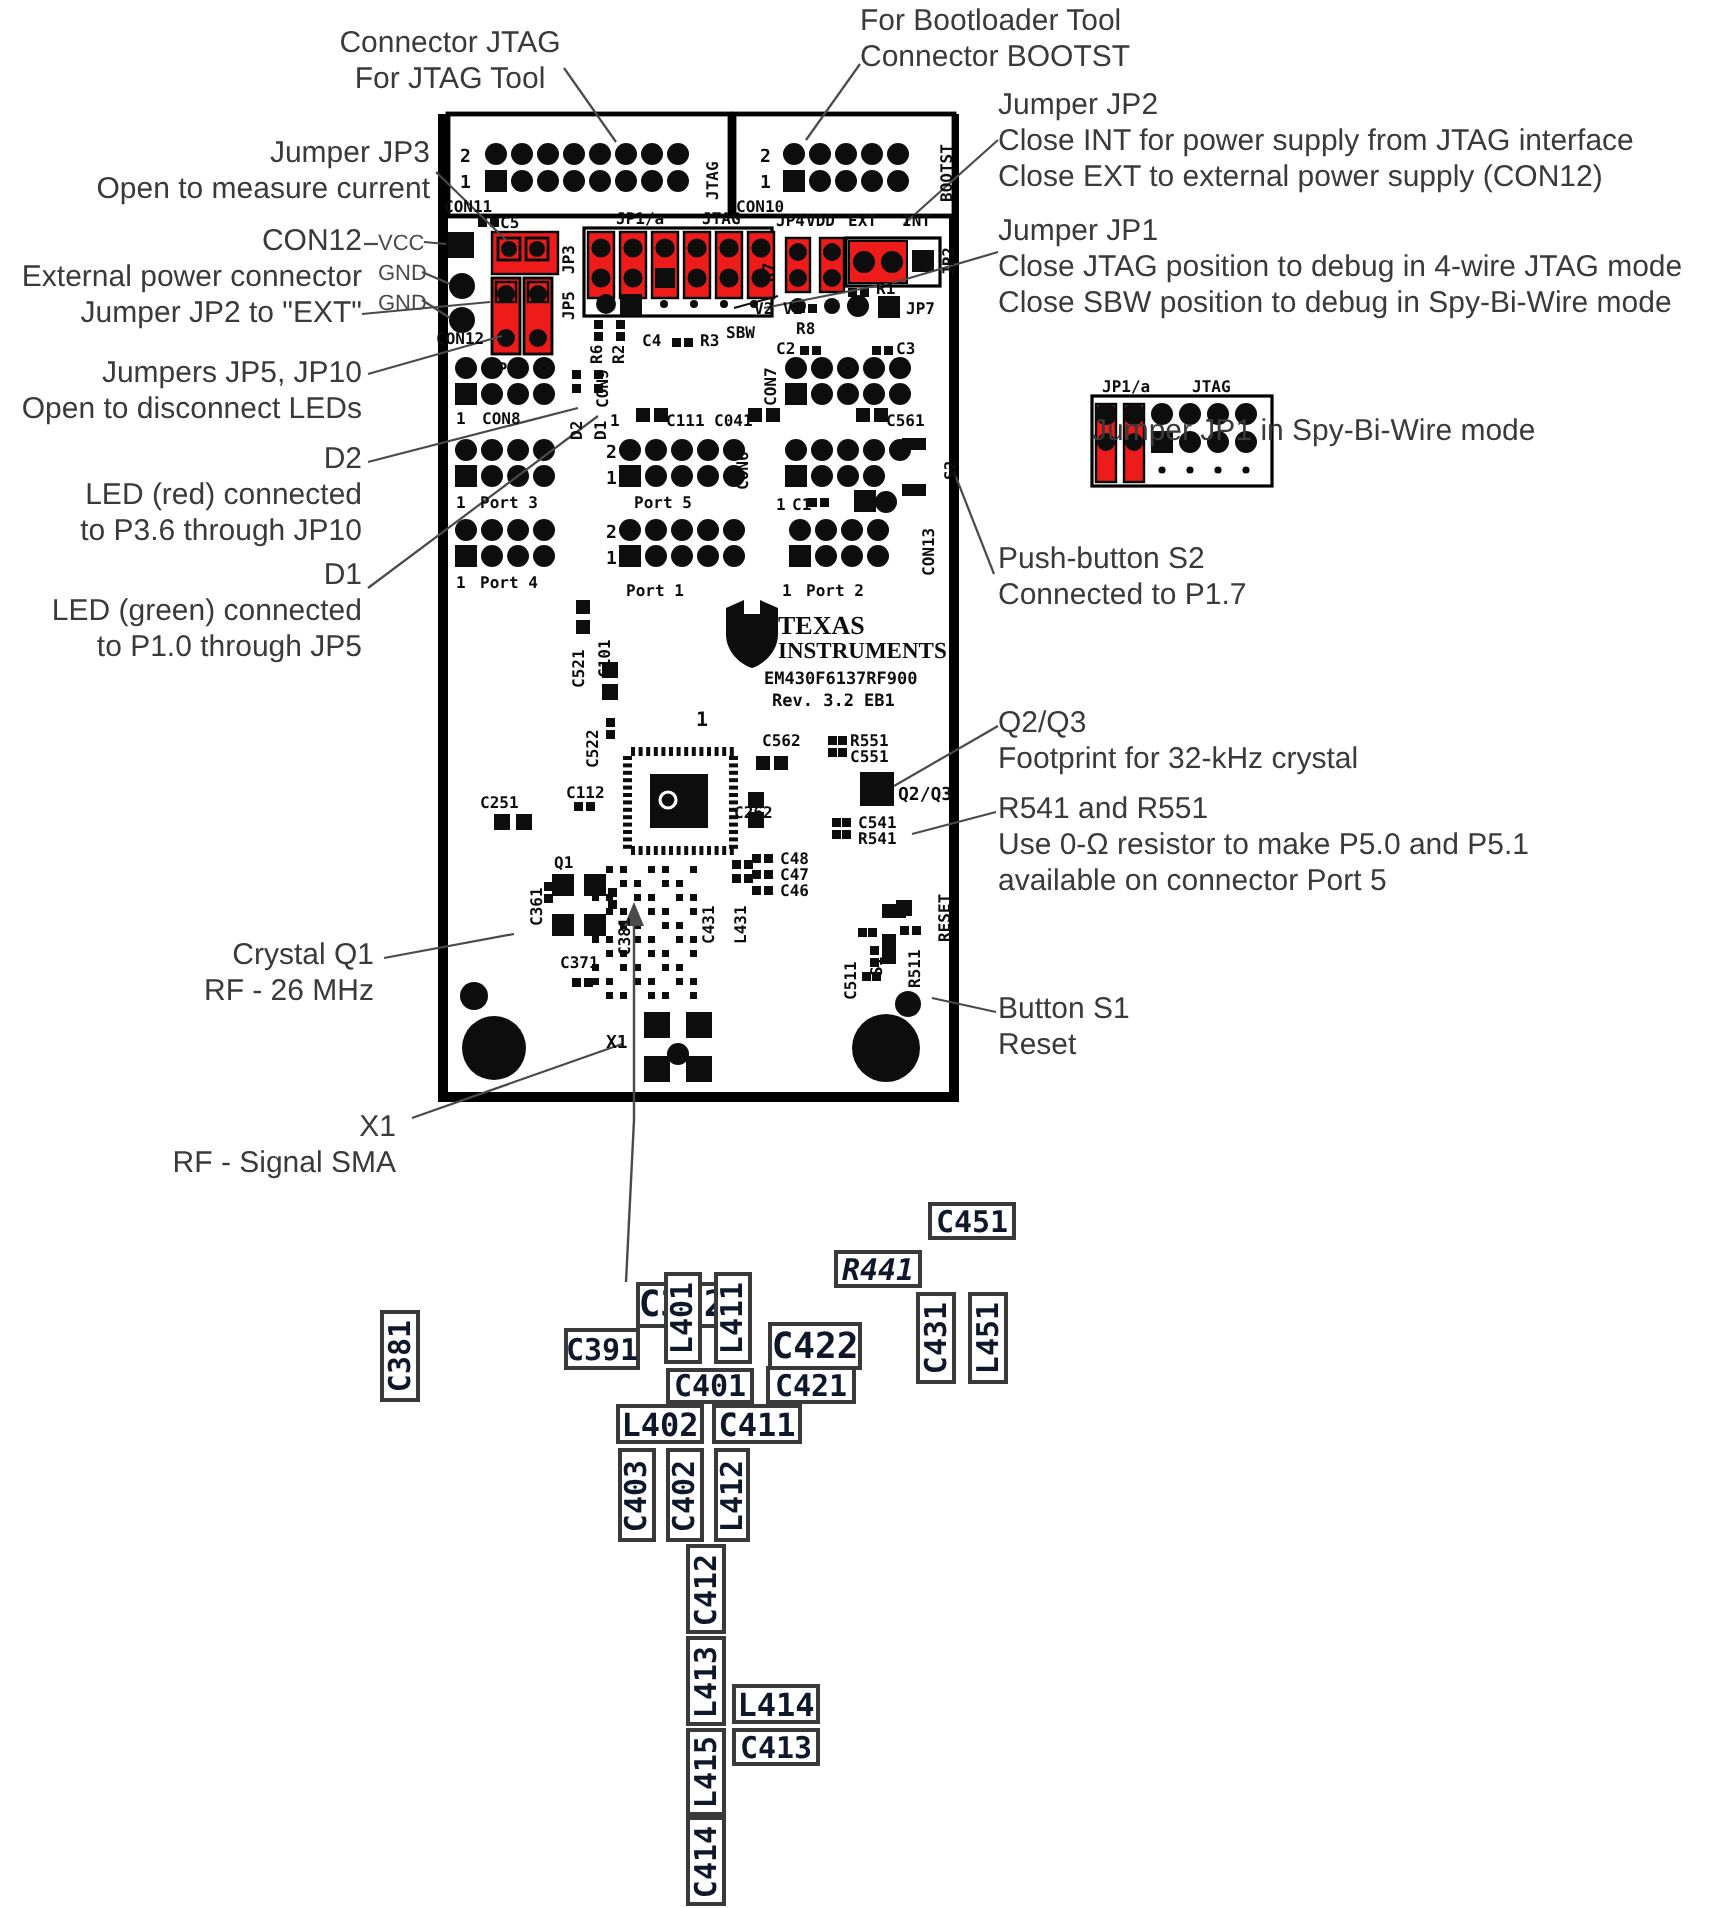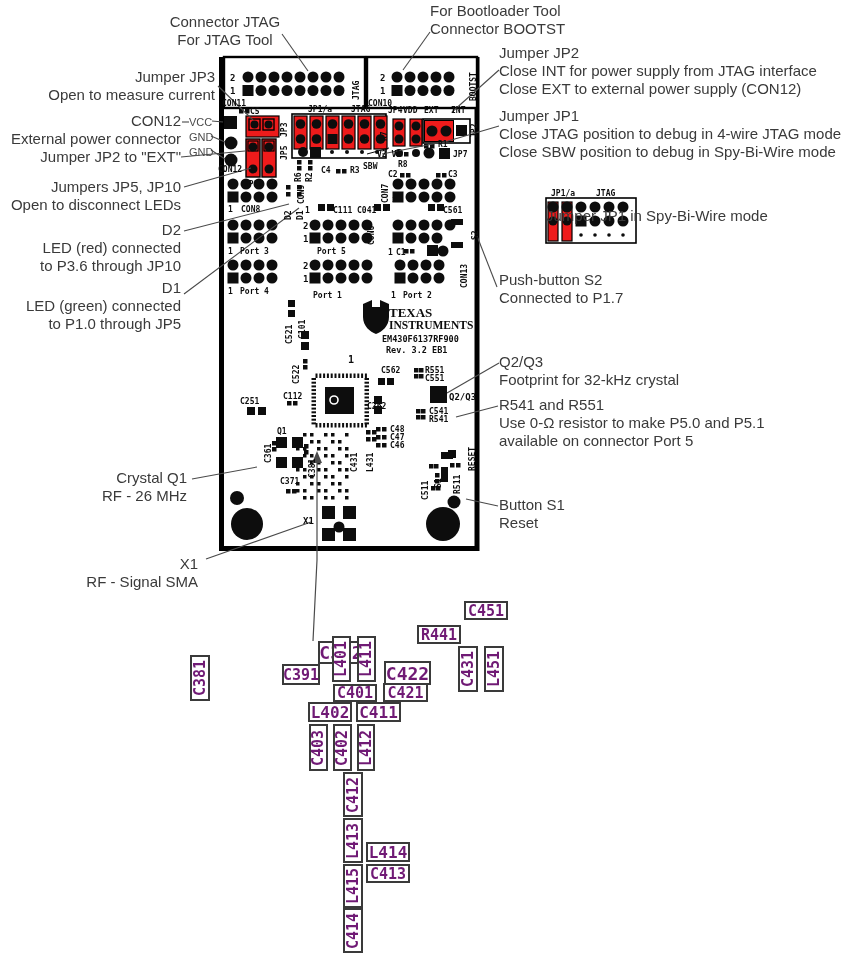--- a/index.html
+++ b/index.html
@@ -6,21 +6,21 @@
   body{width:856px;height:954px;position:relative;background:#fff;overflow:hidden;
        font-family:"Liberation Sans",sans-serif;}
   #stage{position:absolute;left:0;top:0;width:856px;height:954px;}
   #board-svg{position:absolute;left:0;top:0;}
   .ann{position:absolute;color:#3a3a3a;font-size:15px;line-height:18px;}
   .ann.center{text-align:center}
   .ann.right{text-align:right}
   .pinlab{position:absolute;font-size:11px;color:#4a4a4a;line-height:12px;}
   .lbox{position:absolute;border:2px solid #3a3a3a;background:#fff;box-sizing:border-box;
         display:flex;align-items:center;justify-content:center;
-        font-family:"DejaVu Sans Mono",monospace;font-weight:bold;color:#701a75;}
+        font-family:"DejaVu Sans Mono",monospace;font-weight:bold;color:#0f172a;}
   .lbox .v{transform:rotate(-90deg);white-space:nowrap;}
   .lbox .h{white-space:nowrap;}
 </style>
 </head>
 <body>
 
 <div id="stage">
   <svg id="board-svg" width="856" height="954" viewBox="0 0 856 954">
       <rect x="221.5" y="59.5" width="255.5" height="489" fill="#fff" stroke="#000" stroke-width="5"></rect>
       <rect x="224" y="57" width="141" height="51" fill="#fff" stroke="#000" stroke-width="2.4"></rect>
@@ -610,21 +610,21 @@
       </div>
       <div class="lbox" style="left: 384px; top: 661px; width: 47px; height: 24px;">
         <span class="h" style="font-size: 18px;">C422</span>
       </div>
       <div class="lbox" style="left: 458px; top: 646px; width: 20px; height: 46px;">
         <span class="v" style="font-size: 15px;">C431</span>
       </div>
       <div class="lbox" style="left: 484px; top: 646px; width: 20px; height: 46px;">
         <span class="v" style="font-size: 15px;">L451</span>
       </div>
-      <div class="lbox" style="left: 417px; top: 625px; width: 44px; height: 19px;">
+      <div class="lbox" style="left: 417px; top: 625px; width: 44px; height: 19px; font-style: italic;">
         <span class="h" style="font-size: 15px;">R441</span>
       </div>
       <div class="lbox" style="left: 464px; top: 601px; width: 44px; height: 19px;">
         <span class="h" style="font-size: 15px;">C451</span>
       </div>
       <div class="lbox" style="left: 333px; top: 684px; width: 44px; height: 18px;">
         <span class="h" style="font-size: 15px;">C401</span>
       </div>
       <div class="lbox" style="left: 383px; top: 683px; width: 45px; height: 19px;">
         <span class="h" style="font-size: 15px;">C421</span>

